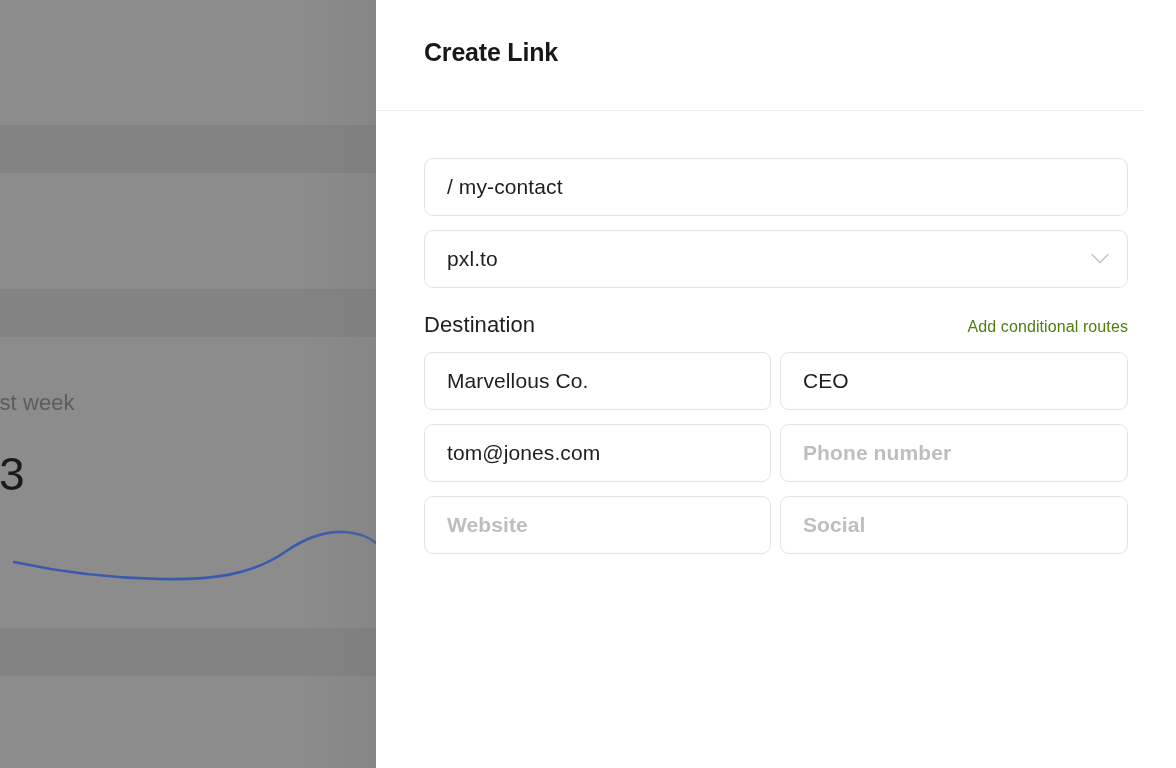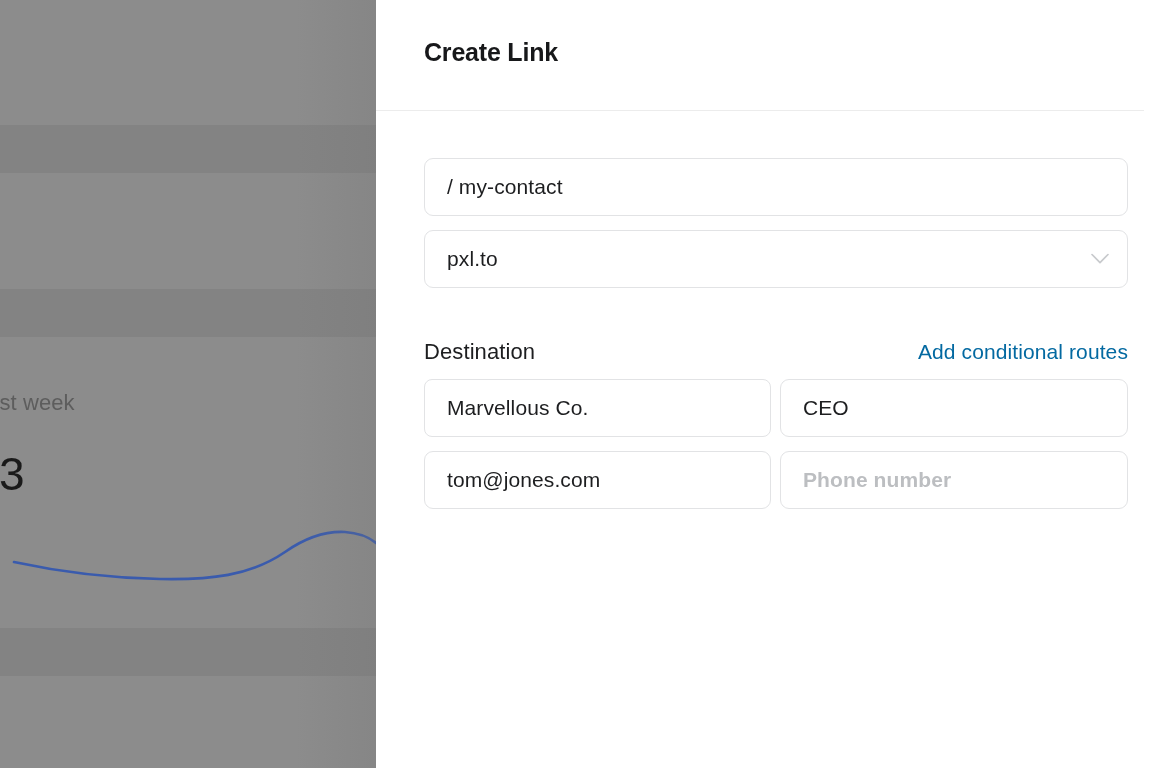--- a/index.html
+++ b/index.html
@@ -155,31 +155,31 @@
   .row {
     display: flex;
     gap: 9px;
     margin-bottom: 14px;
   }
 
   .section-head {
     display: flex;
     align-items: baseline;
     justify-content: space-between;
-    margin-top: 51px;
+    margin-top: 24px;
     margin-bottom: 14px;
   }
   .section-label {
     font-size: 22px;
     color: #1d1e20;
     letter-spacing: 0.1px;
   }
   .section-action {
-    font-size: 21px;
-    color: #0369a1;
+    font-size: 16px;
+    color: #4d7c0f;
     letter-spacing: 0.1px;
     cursor: pointer;
   }
 
   .w-full { flex: 1 1 100%; }
   .w-title { flex: 0 0 229px; }
   .w-first { flex: 0 0 229px; }
   .w-last  { flex: 1 1 auto; }
   .w-company { flex: 0 0 347px; border-radius: 8px; }
   .w-jobtitle { flex: 1 1 auto; }
@@ -249,16 +249,24 @@
 
       <div class="row">
         <div class="field w-half-l">
           <span>tom@jones.com</span>
         </div>
         <div class="field placeholder w-half-r">
           <span>Phone number</span>
         </div>
       </div>
 
+      <div class="row">
+        <div class="field placeholder w-half-l">
+          <span>Website</span>
+        </div>
+        <div class="field placeholder w-half-r">
+          <span>Social</span>
+        </div>
+      </div>
 
     </div>
   </div>
 </div>
 
 </body></html>

